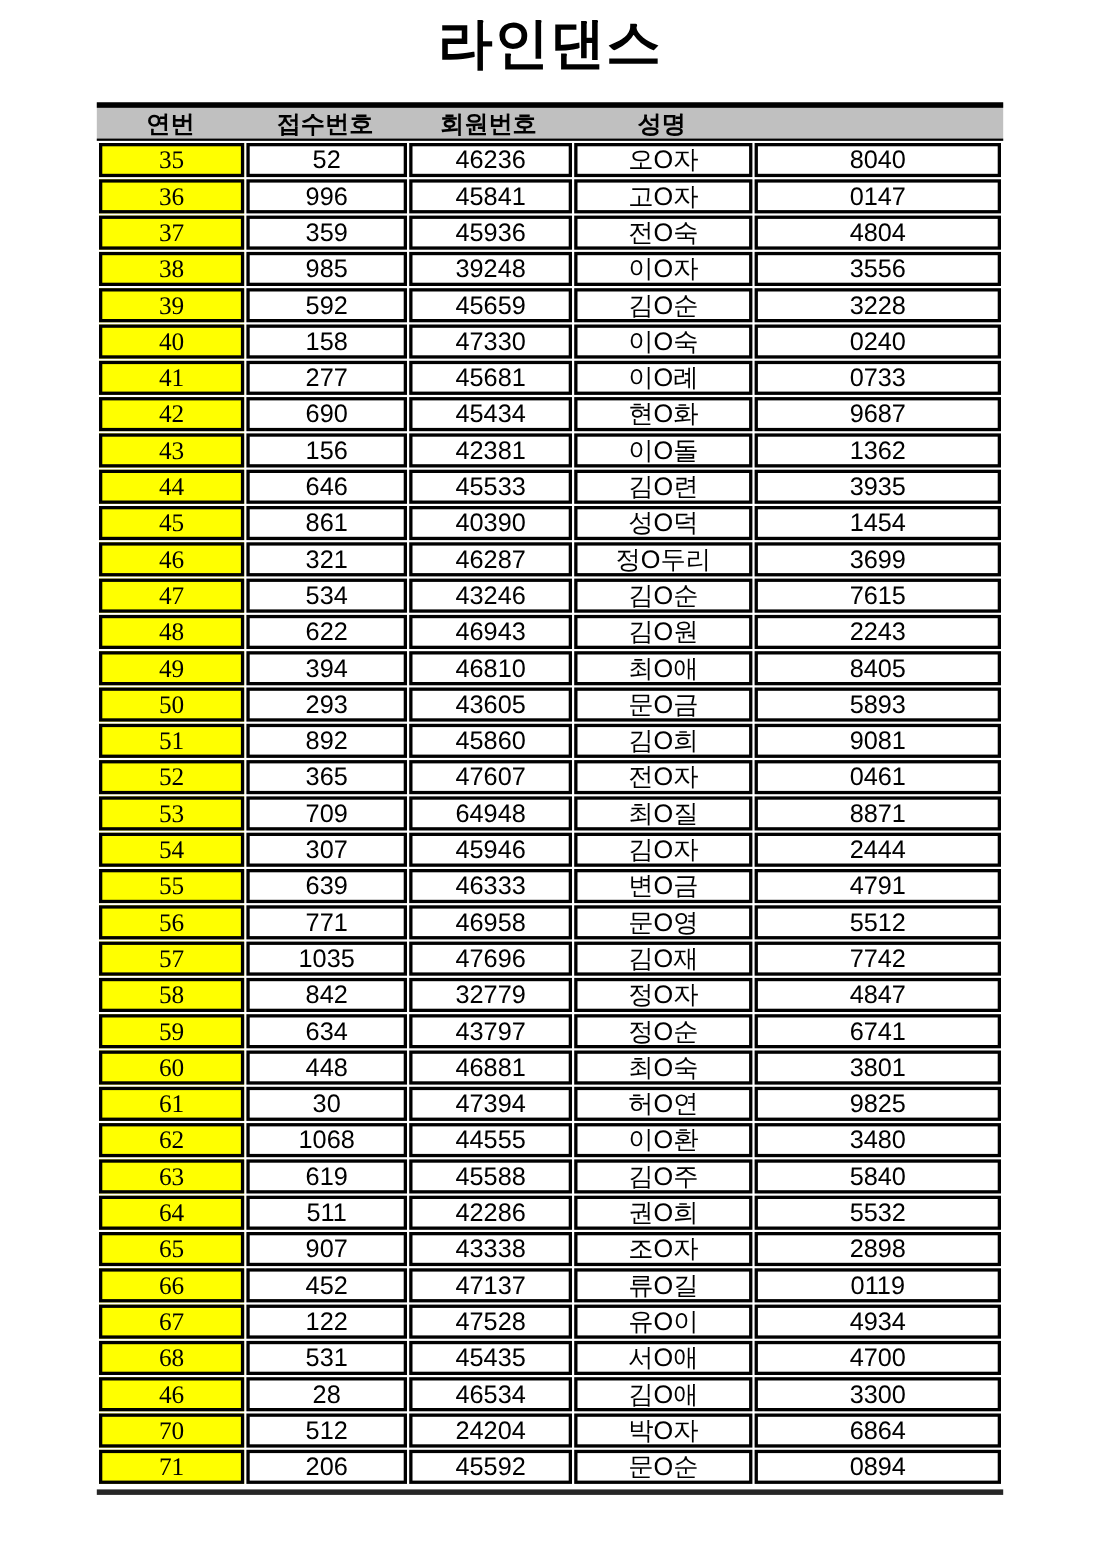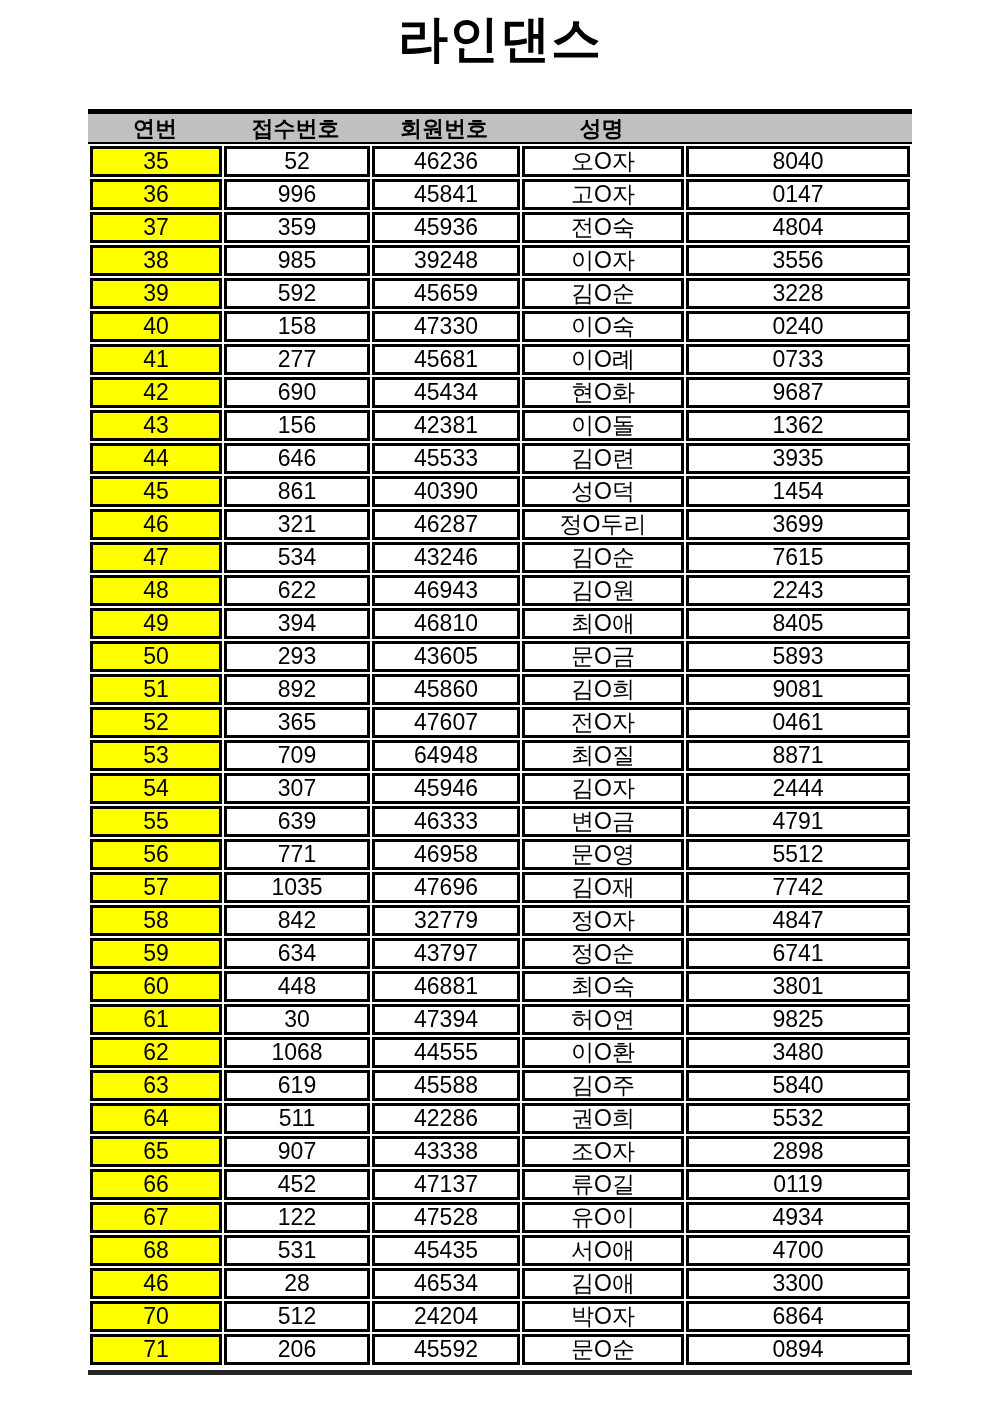--- a/index.html
+++ b/index.html
@@ -24,21 +24,21 @@
     height: 93px;
     padding-top: 4px;
     text-align: center;
     font-size: 50px;
     font-weight: 800;
     letter-spacing: 1px;
     line-height: 70px;
   }
   .sheet {
     width: 824px;
-    margin: 16px auto;
+    margin: 0 auto;
   }
   .header-row {
     display: grid;
     grid-template-columns: 134px 147px 150px 165px 228px;
     background: var(--header-bg);
     border-top: 5px solid var(--border-color);
     border-bottom: 2px solid var(--border-color);
     height: 35px;
     align-items: center;
   }
@@ -59,20 +59,21 @@
     height: 31px;
     display: flex;
     align-items: center;
     justify-content: center;
     font-size: 23px;
     line-height: 1;
     overflow: hidden;
   }
   .cell.serial {
     background: var(--serial-bg);
+    font-family: Liberation Serif, serif;
   }
   .bottom-rule {
     margin-top: 3px;
     height: 5px;
     background: var(--border-color);
     opacity: 0.85;
   }
 </style>
 </head>
 <body>

